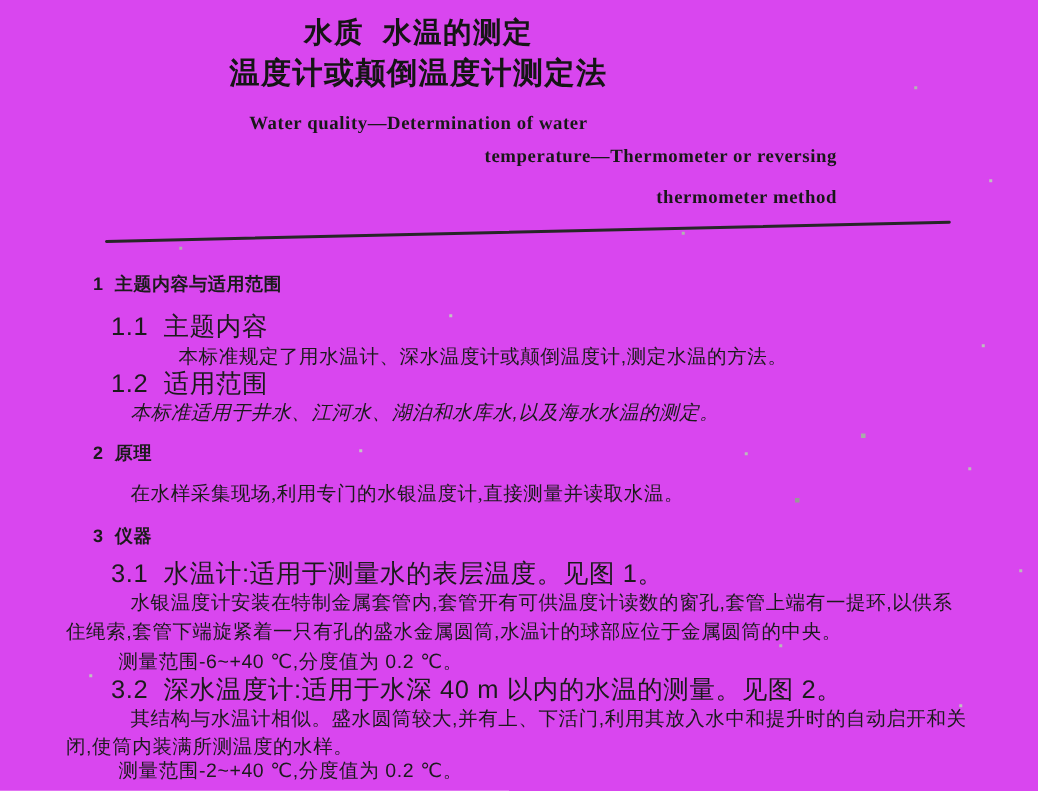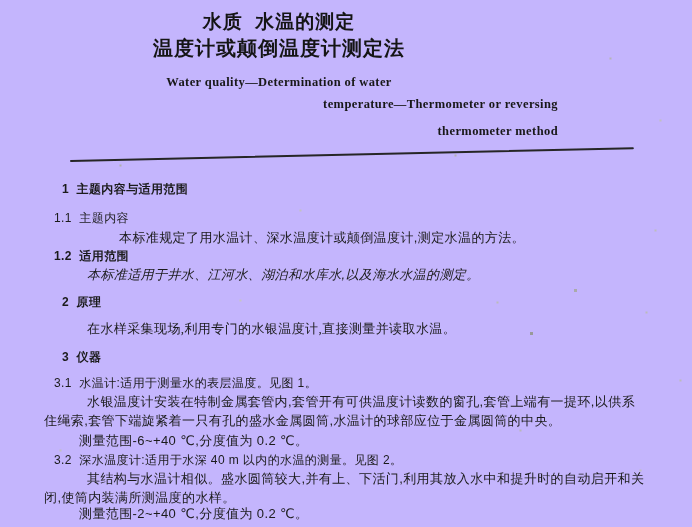--- a/index.html
+++ b/index.html
@@ -5,21 +5,21 @@
   html, body { margin: 0; padding: 0; }
   body {
     width: 692px; height: 527px;
     background: #fdfdfc;
     font-family: "Liberation Sans", "DejaVu Sans", sans-serif;
     overflow: hidden;
   }
   .page {
     position: relative;
     width: 692px; height: 527px;
-    background: #c4b5fd;
+    background: #d946ef;
     color: #1b1b1b;
   }
   
   .title-zh {
     position: absolute;
     left: 0; width: 558px;
     text-align: center;
     font-size: 19px;
     font-weight: bold;
     letter-spacing: 1px;
@@ -64,21 +64,21 @@
   
   .line {
     position: absolute;
     white-space: pre;
     font-size: 13px;
     letter-spacing: 0.4px;
     color: #1b1b1b;
     line-height: 16px;
   }
   .line.heading    { left: 62px; font-weight: bold; font-size: 12px; }
-  .line.subheading { left: 54px; font-size: 12px; }
+  .line.subheading { left: 74px; font-size: 17px; }
   .line.para-first { left: 87px; }
   .line.para-cont  { left: 44px; }
   .line.range      { left: 79px; }
   
   .noise {
     position: absolute; left: 0; top: 0;
     width: 1px; height: 1px;
     background: transparent;
     box-shadow:
       575px 290px 0 1px #aaa,
@@ -113,21 +113,21 @@
   <div class="title-en e2">temperature—Thermometer or reversing</div>
 
   <div class="title-en e3">thermometer method</div>
 
   <div class="rule"></div>
 
   <div>
       <div class="line heading" style="top: 181px;">1  主题内容与适用范围</div>
       <div class="line subheading" style="top: 210px;">1.1  主题内容</div>
       <div class="line para-first" style="top: 230px; margin-left: 32px;">本标准规定了用水温计、深水温度计或颠倒温度计,测定水温的方法。</div>
-      <div class="line subheading" style="top: 248px; font-weight: bold;">1.2  适用范围</div>
+      <div class="line subheading" style="top: 248px;">1.2  适用范围</div>
       <div class="line para-first" style="top: 267px; font-style: italic;">本标准适用于井水、江河水、湖泊和水库水,以及海水水温的测定。</div>
       <div class="line heading" style="top: 294px;">2  原理</div>
       <div class="line para-first" style="top: 321px; font-family: Liberation Serif, serif;">在水样采集现场,利用专门的水银温度计,直接测量并读取水温。</div>
       <div class="line heading" style="top: 349px;">3  仪器</div>
       <div class="line subheading" style="top: 375px;">3.1  水温计:适用于测量水的表层温度。见图 1。</div>
       <div class="line para-first" style="top: 394px;">水银温度计安装在特制金属套管内,套管开有可供温度计读数的窗孔,套管上端有一提环,以供系</div>
       <div class="line para-cont" style="top: 413px;">住绳索,套管下端旋紧着一只有孔的盛水金属圆筒,水温计的球部应位于金属圆筒的中央。</div>
       <div class="line range" style="top: 433px;">测量范围-6~+40 ℃,分度值为 0.2 ℃。</div>
       <div class="line subheading" style="top: 452px;">3.2  深水温度计:适用于水深 40 m 以内的水温的测量。见图 2。</div>
       <div class="line para-first" style="top: 471px;">其结构与水温计相似。盛水圆筒较大,并有上、下活门,利用其放入水中和提升时的自动启开和关</div>

